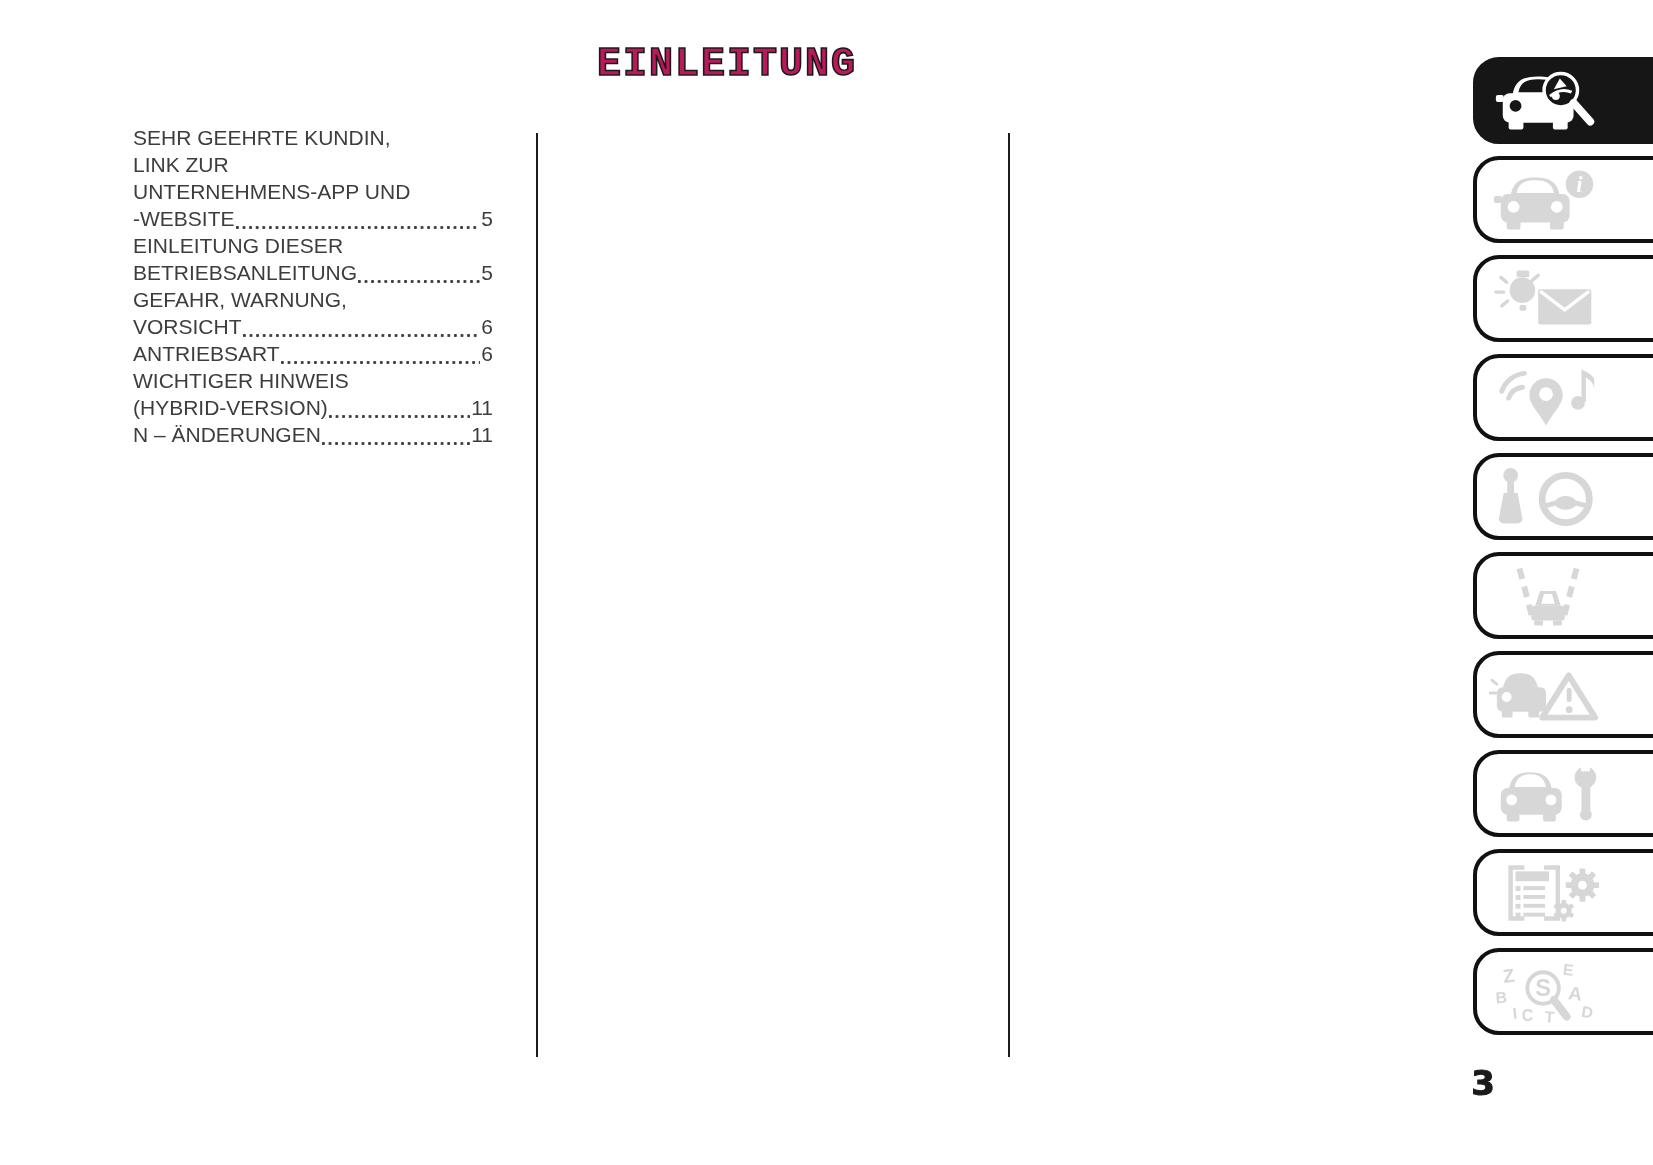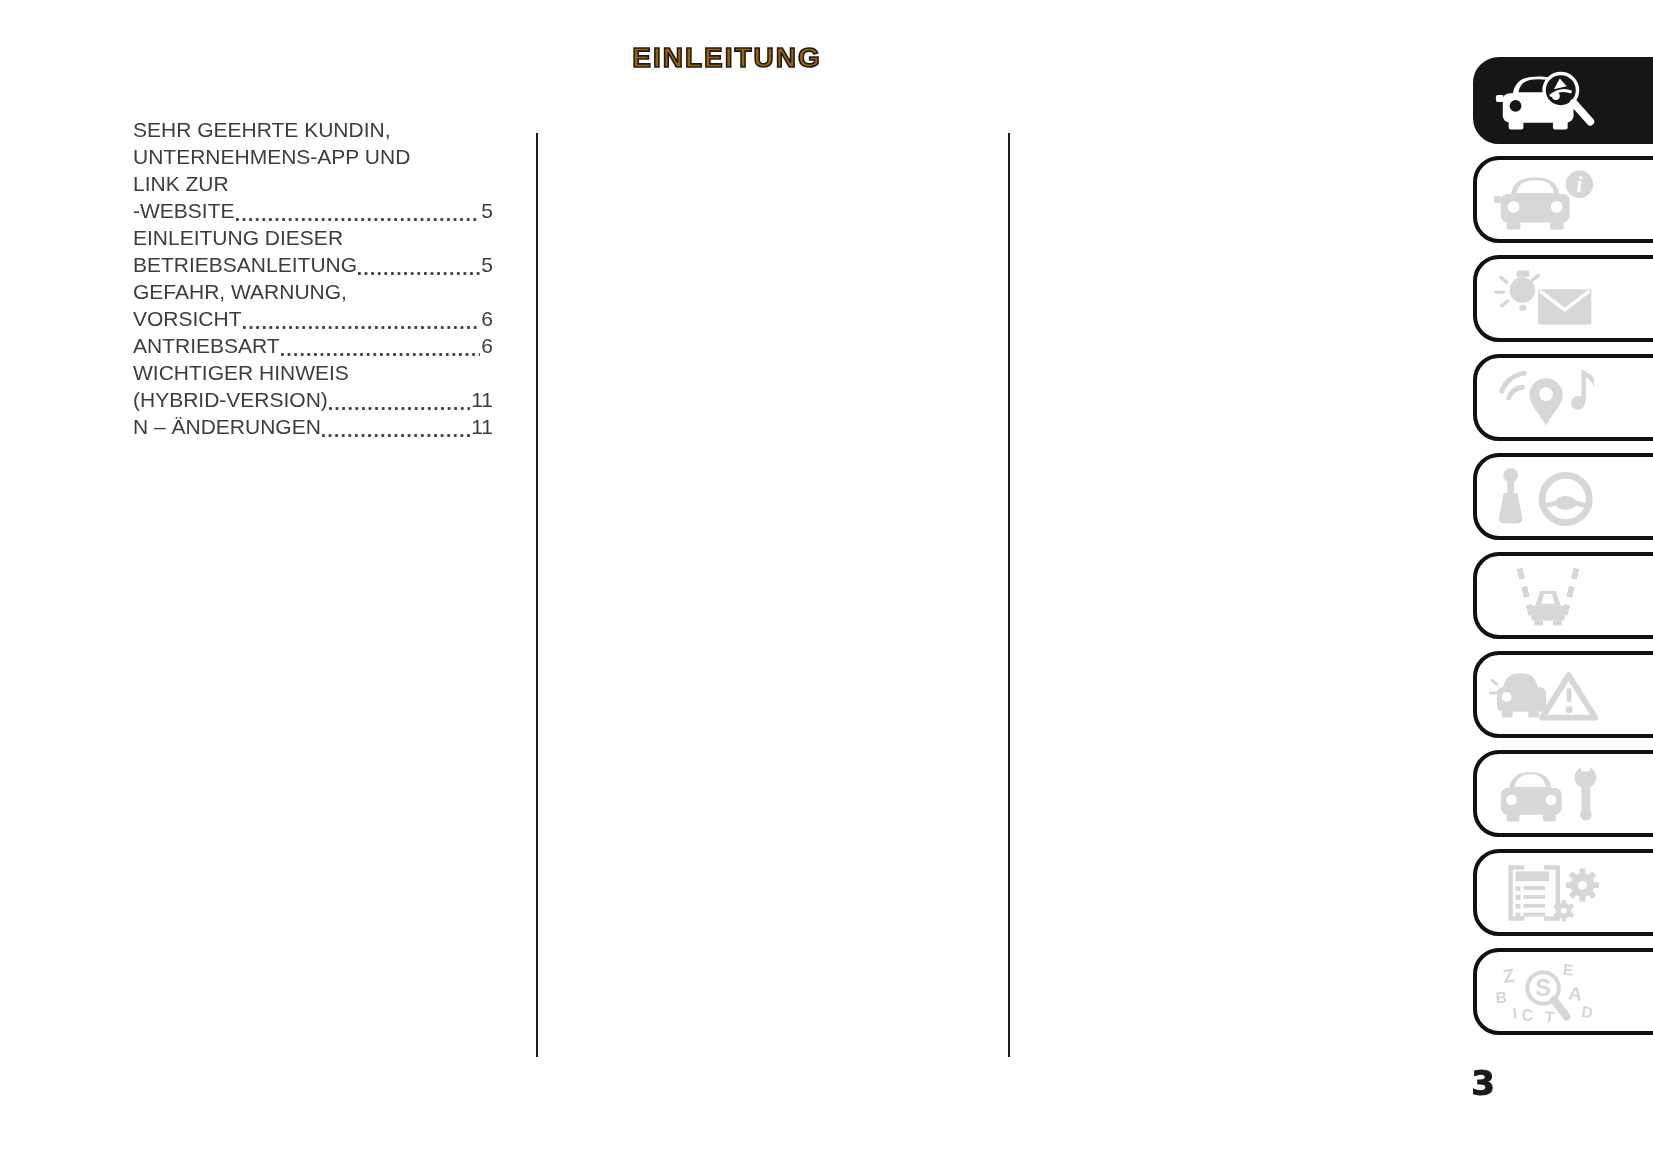--- a/index.html
+++ b/index.html
@@ -1,26 +1,26 @@
 <!DOCTYPE html>
 <html><head>
 <meta charset="utf-8">
 <style>
   * { margin:0; padding:0; box-sizing:border-box; }
   html,body { width:1653px; height:1165px; background:#ffffff; overflow:hidden;
               font-family:"Liberation Sans", sans-serif; position:relative; }
 
   
   .title { position:absolute; top:42px; left:727px; transform:translateX(-50%);
-           font-family:Liberation Sans, sans-serif; font-weight:bold; font-size:28px;
-           letter-spacing:2px; color:#a16207; -webkit-text-stroke:1.6px #1a1a1a;
+           font-family:Liberation Mono, monospace; font-weight:bold; font-size:40px;
+           letter-spacing:2px; color:#be185d; -webkit-text-stroke:1.6px #1a1a1a;
            white-space:nowrap; }
 
   
-  .toc { position:absolute; top:118px; left:133px; width:360px; }
+  .toc { position:absolute; top:126px; left:133px; width:360px; }
   .toc-line { display:flex; align-items:baseline; height:27px; font-size:21px;
               color:#3d3d3d; cursor:pointer; }
   .toc-line .t { white-space:pre; }
   .toc-line .dots { flex:1 1 auto; align-self:stretch; margin:0 1px;
         background-image:radial-gradient(circle at 1.4px 1.4px,#3d3d3d 1.35px,transparent 1.6px);
         background-size:6.6px 2.8px; background-repeat:repeat-x;
         background-position:left bottom 5px; }
   .toc-line .pg { text-align:right; }
 
   
@@ -50,25 +50,25 @@
 <body>
 
 <div class="title">EINLEITUNG</div>
 
 <div class="toc" id="toc">
     <div class="toc-line nopage">
     <span class="t">SEHR GEEHRTE KUNDIN,</span>
 
   </div>
     <div class="toc-line nopage">
+    <span class="t">LINK ZUR</span>
+
+  </div>
+    <div class="toc-line nopage">
     <span class="t">UNTERNEHMENS-APP UND</span>
-
-  </div>
-    <div class="toc-line nopage">
-    <span class="t">LINK ZUR</span>
 
   </div>
     <div class="toc-line">
     <span class="t">-WEBSITE</span>
     <span class="dots"></span>
     <span class="pg">5</span>
   </div>
     <div class="toc-line nopage">
     <span class="t">EINLEITUNG DIESER</span>
 

